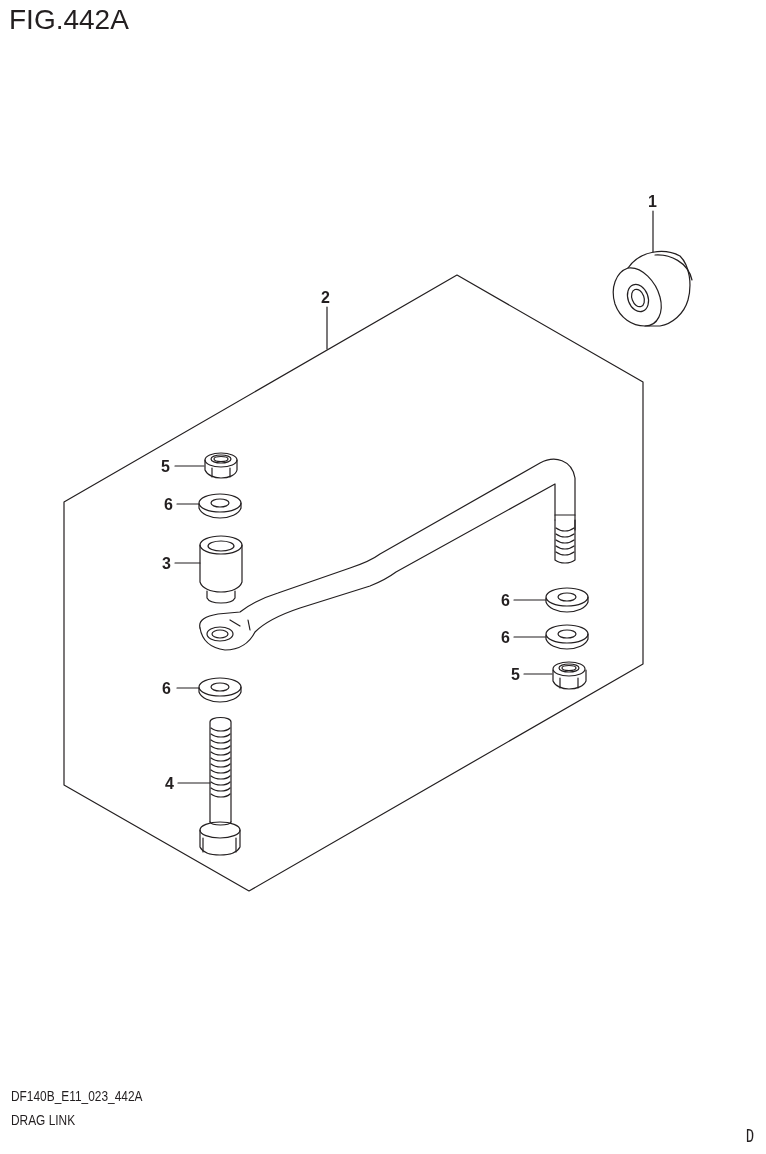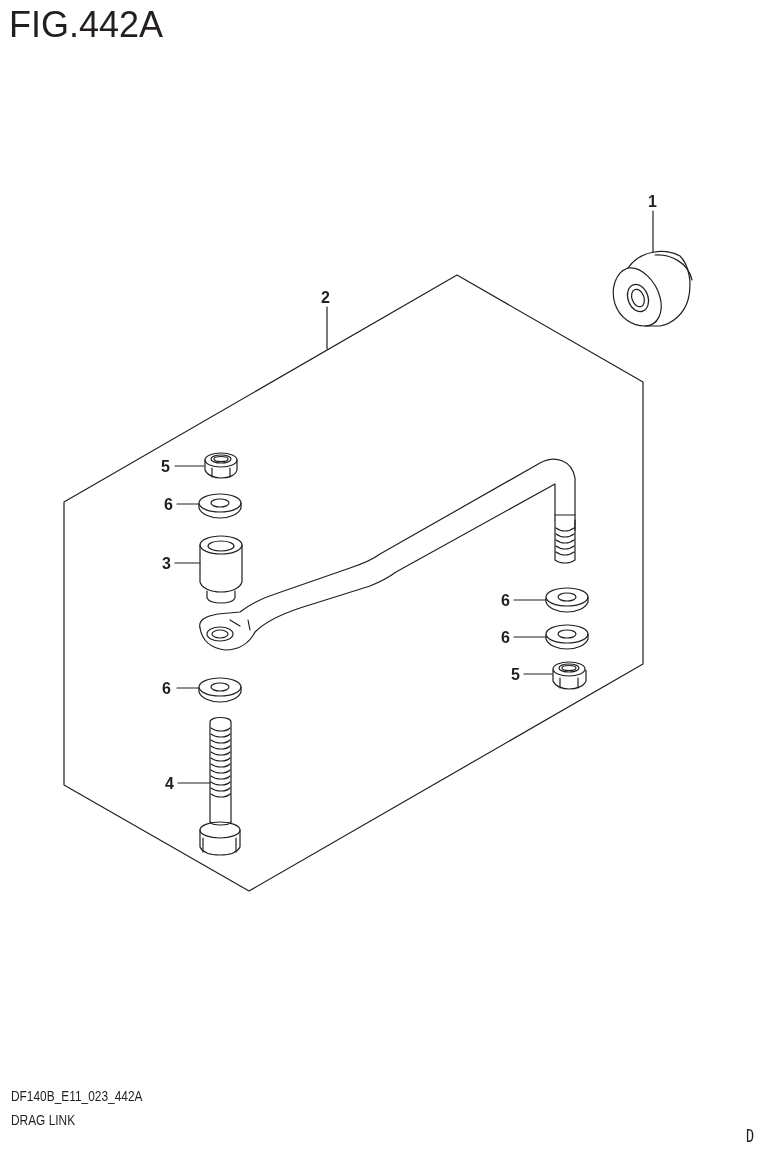--- a/index.html
+++ b/index.html
@@ -1,17 +1,17 @@
 <!DOCTYPE html>
 <html><head>
 <meta charset="utf-8">
 <style>
   html, body { margin: 0; padding: 0; background: #ffffff; }
   body { width: 766px; height: 1154px; position: relative; overflow: hidden; font-family: "Liberation Sans", sans-serif; color: #231f20; }
-  .fig-title { position: absolute; left: 9px; top: 4px; font-size: 36px; font-weight: normal; letter-spacing: 0px; font-family: "Liberation Sans", sans-serif; }
+  .fig-title { position: absolute; left: 9px; top: 4px; font-size: 28px; font-weight: normal; letter-spacing: 0px; font-family: "Liberation Sans", sans-serif; }
   .footer-line { position: absolute; left: 11px; font-size: 14px; font-family: "Liberation Sans", sans-serif; transform: scaleX(0.85); transform-origin: left top; }
   .footer-code { top: 1088px; }
   .footer-name { top: 1112px; }
   .page-mark { position: absolute; right: 12px; top: 1126px; font-size: 17px; font-family: "DejaVu Sans Mono", monospace; transform: scaleX(0.8); transform-origin: right top; }
   svg.diagram { position: absolute; left: 0; top: 0; }
   .callout-num { font-family: "Liberation Sans", sans-serif; font-weight: bold; font-size: 16px; fill: #231f20; }
 </style>
 </head>
 <body>
 

